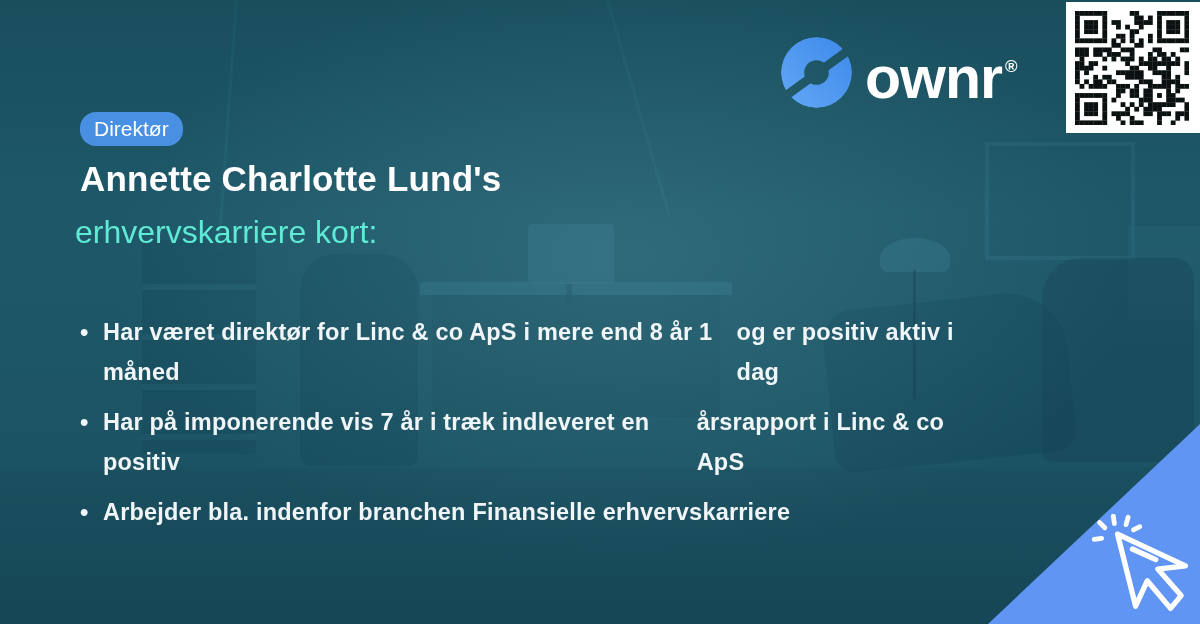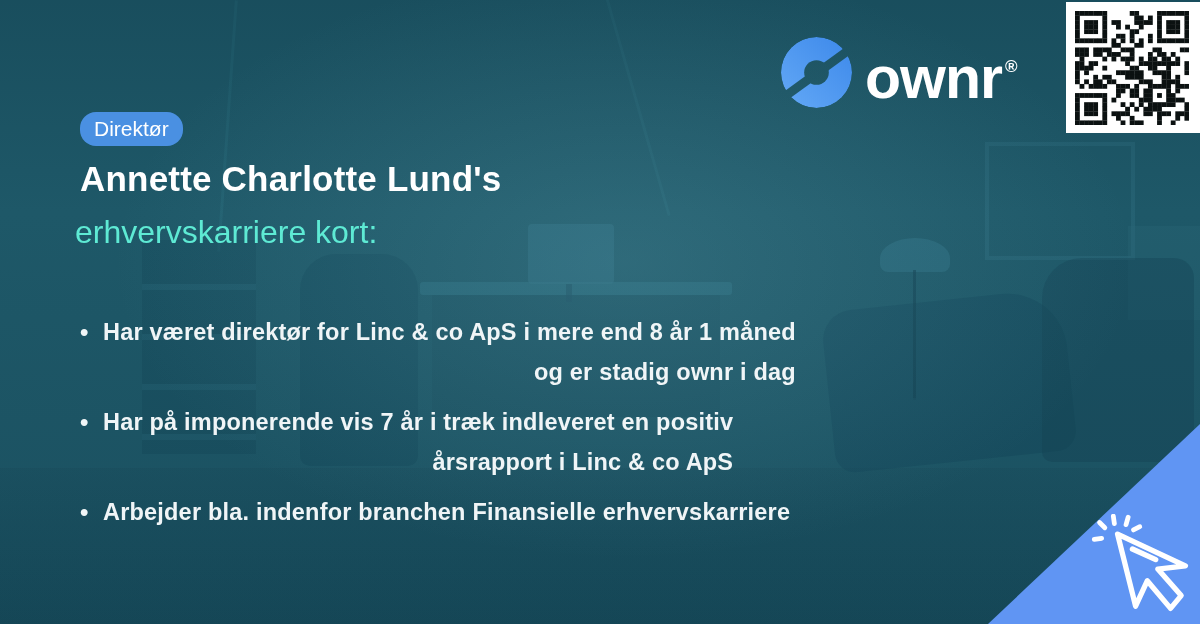--- a/index.html
+++ b/index.html
@@ -54,21 +54,21 @@
   
   .badge{position:absolute;left:80px;top:112px;height:34px;line-height:34px;padding:0 14px;
       background:var(--badge-blue);color:var(--text-white);font-size:21px;font-weight:400;border-radius:16px;}
   .h1{position:absolute;left:80px;top:159px;color:var(--text-white);font-size:35px;font-weight:700;letter-spacing:.2px;}
   .h2{position:absolute;left:75px;top:214px;color:#5eead4;font-size:32px;font-weight:400;}
 
   
   .bullets{position:absolute;left:80px;top:312px;width:900px;list-style:none;}
   .bullets li{display:flex;margin-bottom:10px;color:#F0F5F7;font-size:23.5px;font-weight:700;}
   .bullets .marker{width:23px;flex:0 0 23px;line-height:40px;font-size:24px;}
-  .bullets .lines{display:flex;flex-direction:column;align-items:flex-end;}
+  .bullets .lines{display:flex;flex-direction:row;}
   .bullets .bl{line-height:40px;letter-spacing:.2px;}
 
   
   .corner{position:absolute;left:988px;top:424px;width:212px;height:200px;
       background:var(--triangle-blue);clip-path:polygon(100% 0,100% 100%,0 100%);}
   .cursor{position:absolute;left:1090px;top:514px;width:106px;height:106px;}
 </style>
 </head>
 <body>
 
@@ -430,21 +430,21 @@
 
   <div class="badge">Direktør</div>
   <div class="h1">Annette Charlotte Lund's</div>
   <div class="h2">erhvervskarriere kort:</div>
 
   <ul class="bullets">
       <li>
         <span class="marker">•</span>
         <div class="lines">
           <div class="bl">Har været direktør for Linc &amp; co ApS i mere end 8 år 1 måned</div>
-          <div class="bl">og er stadig ownr i dag</div>
+          <div class="bl">og er positiv aktiv i dag</div>
         </div>
       </li>
       <li>
         <span class="marker">•</span>
         <div class="lines">
           <div class="bl">Har på imponerende vis 7 år i træk indleveret en positiv</div>
           <div class="bl">årsrapport i Linc &amp; co ApS</div>
         </div>
       </li>
       <li>

